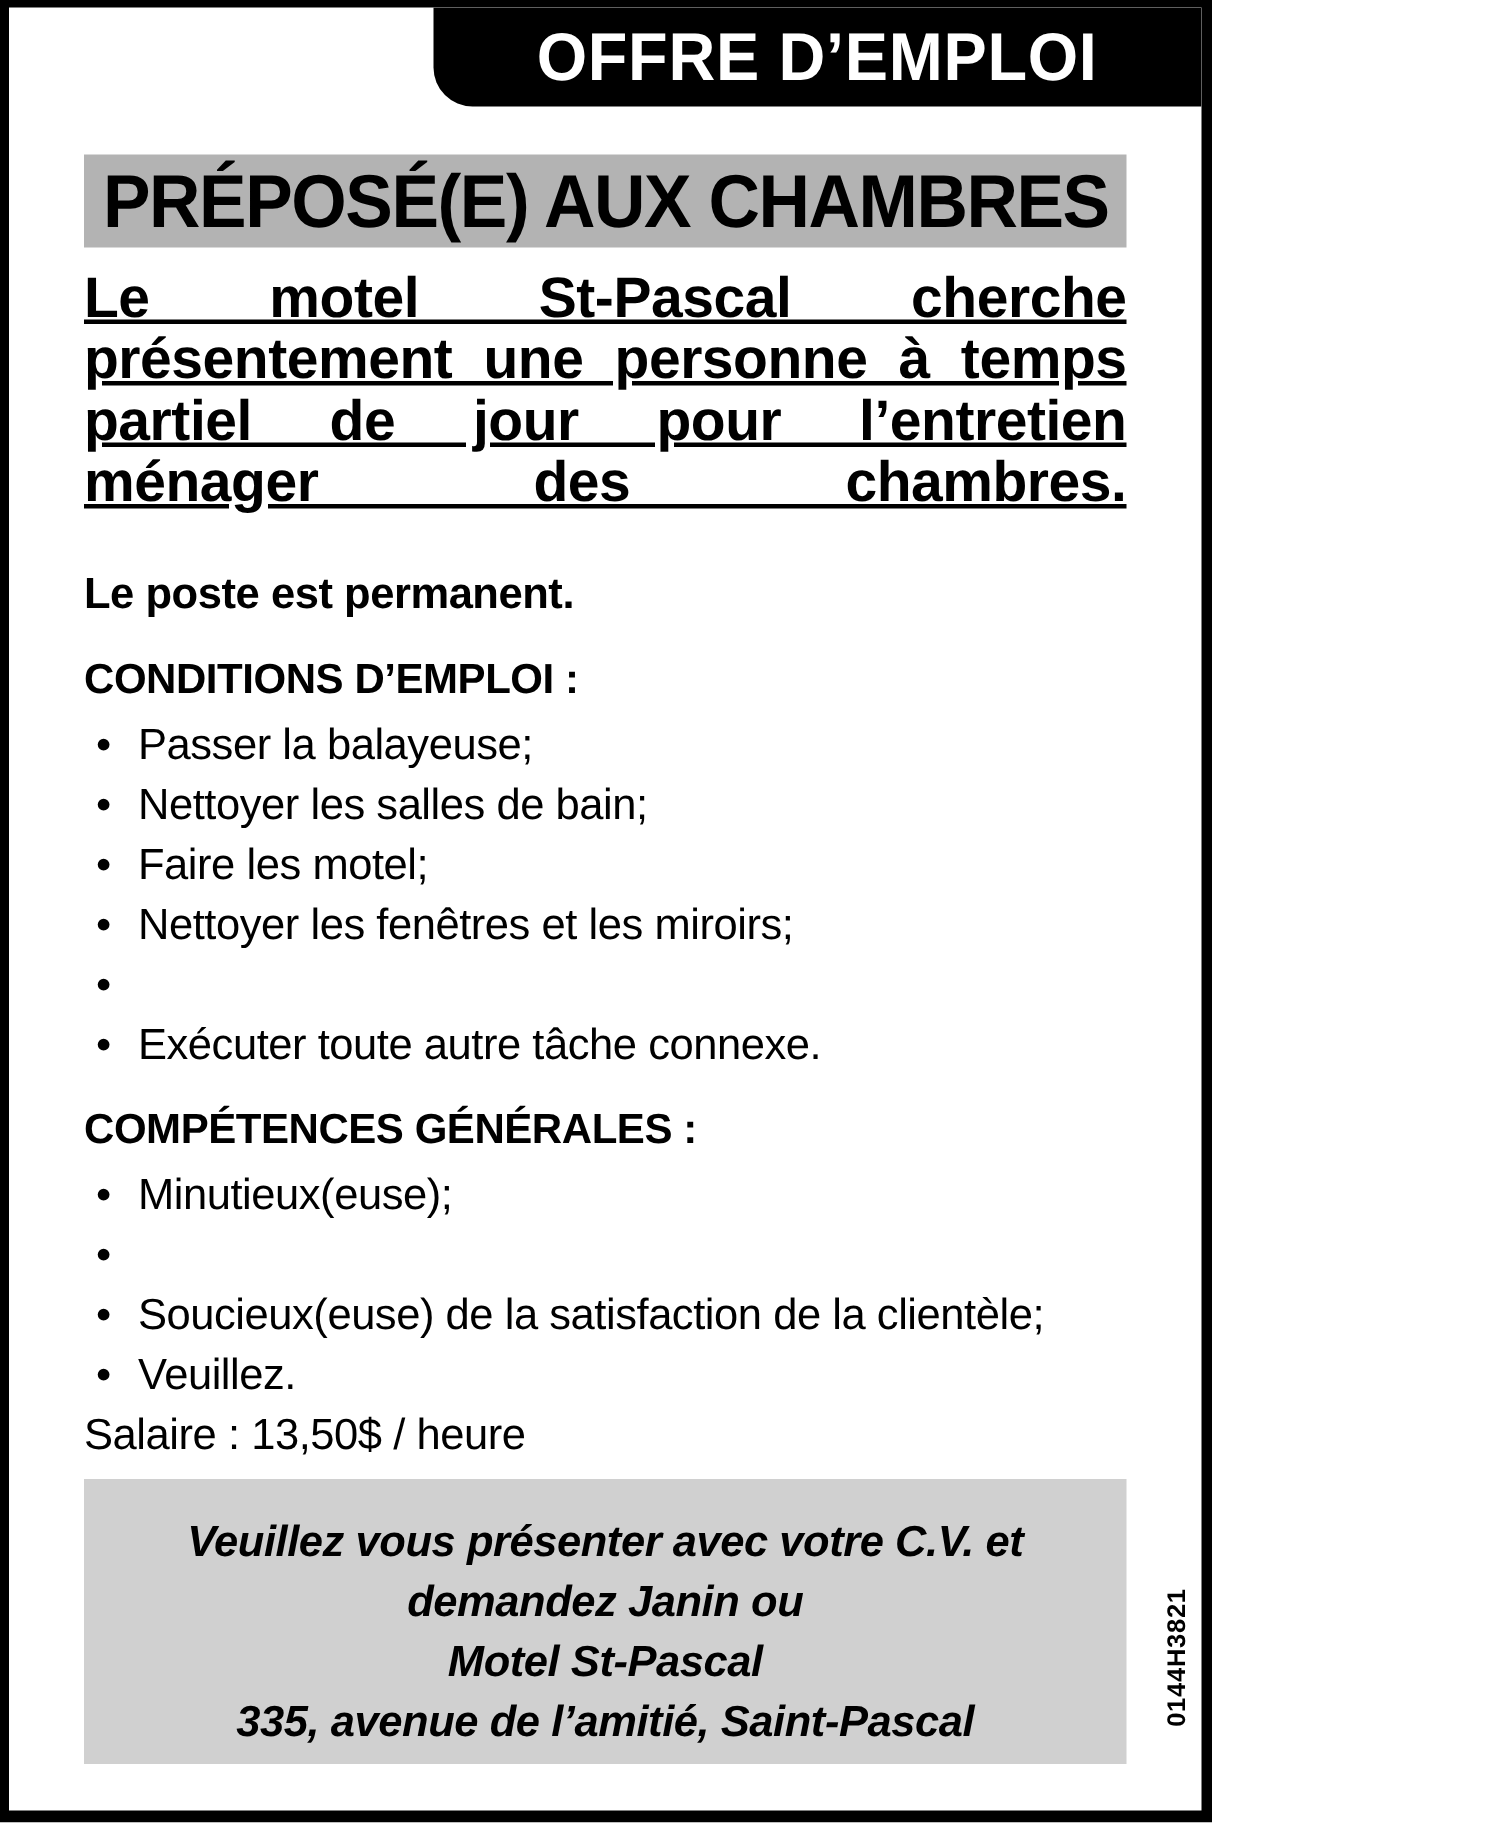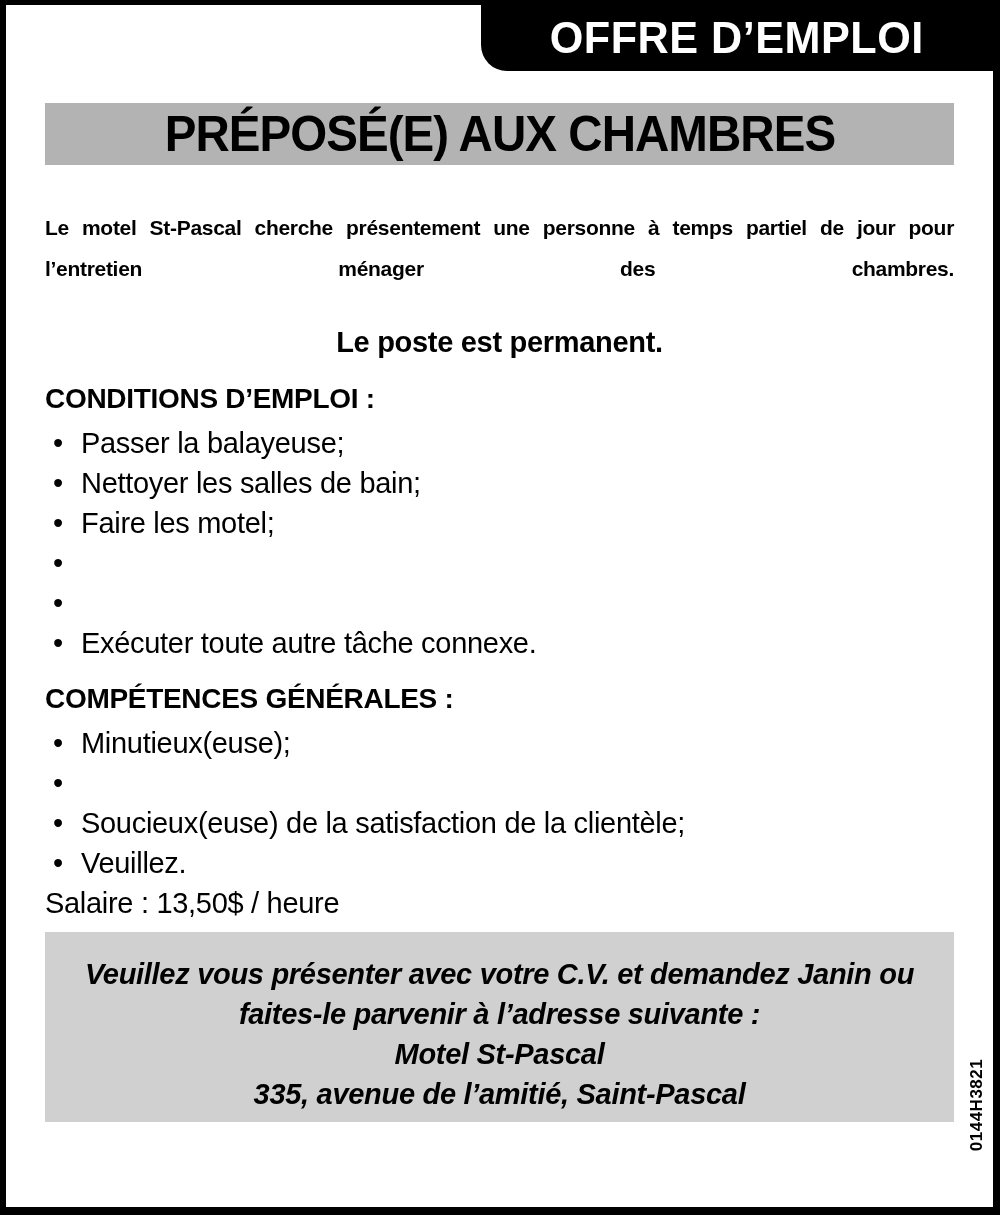--- a/index.html
+++ b/index.html
@@ -2,21 +2,21 @@
 <html><head>
 <meta charset="utf-8">
 <style>
   html, body {
     margin: 0;
     padding: 0;
     background: #ffffff;
   }
   .page {
     position: relative;
-    width: 1000px;
+    width: 808px;
     height: 1215px;
     box-sizing: border-box;
     border-style: solid;
     border-color: #000000;
     border-width: 5px 7px 8px 6px;
     background: #ffffff;
     font-family: "Liberation Sans", sans-serif;
     color: #000000;
     overflow: hidden;
   }
@@ -33,54 +33,54 @@
     justify-content: center;
   }
   .header-box span {
     color: #ffffff;
     font-weight: bold;
     font-size: 45px;
     letter-spacing: 0.5px;
     transform: scaleX(0.96);
   }
   .content {
-    padding: 0 39px;
+    padding: 0 50px;
   }
   .title-banner {
     margin-top: 98px;
     height: 62px;
     background: #b3b3b3;
     display: flex;
     align-items: center;
     justify-content: center;
   }
   .title-banner span {
     font-weight: bold;
     font-size: 50px;
     letter-spacing: -1px;
     transform: scaleX(0.95);
     white-space: nowrap;
   }
   p { margin: 0; }
   .intro {
-    margin-top: 42px;
-    font-size: 21px;
+    margin-top: 14px;
+    font-size: 38px;
     font-weight: 700;
     line-height: 41px;
     letter-spacing: -0.3px;
     text-align: justify;
     text-align-last: justify;
+    text-decoration: underline;
   }
   .permanent {
     margin-top: 33px;
     font-size: 29px;
     font-weight: 700;
     letter-spacing: -0.3px;
     line-height: 41px;
-    text-align: center;
   }
   h2.section-heading {
     margin: 20px 0 0 0;
     font-size: 28px;
     font-weight: bold;
     letter-spacing: -0.3px;
     line-height: 32px;
   }
   ul.bullets {
     list-style: none;
@@ -172,20 +172,21 @@
       <li>
         <span class="dot">•</span>
         <span>Nettoyer les salles de bain;</span>
       </li>
       <li>
         <span class="dot">•</span>
         <span>Faire les motel;</span>
       </li>
       <li>
         <span class="dot">•</span>
+        <span>Nettoyer les fenêtres et les miroirs;</span>
       </li>
       <li>
         <span class="dot">•</span>
       </li>
       <li>
         <span class="dot">•</span>
         <span>Exécuter toute autre tâche connexe.</span>
       </li>
     </ul>
 
@@ -206,21 +207,20 @@
         <span class="dot">•</span>
         <span>Veuillez.</span>
       </li>
     </ul>
 
 
     <p class="salary"><span class="b">Salaire :</span> <span>13,50$ / heure</span></p>
 
     <div class="contact-box">
       <div>Veuillez vous présenter avec votre C.V. et demandez Janin ou</div>
-      <div>faites-le parvenir à l’adresse suivante :</div>
       <div>Motel St-Pascal</div>
       <div>335, avenue de l’amitié, Saint-Pascal</div>
     </div>
 
   </div>
 
   <div class="side-code">
     <span>0144H3821</span>
   </div>
 

